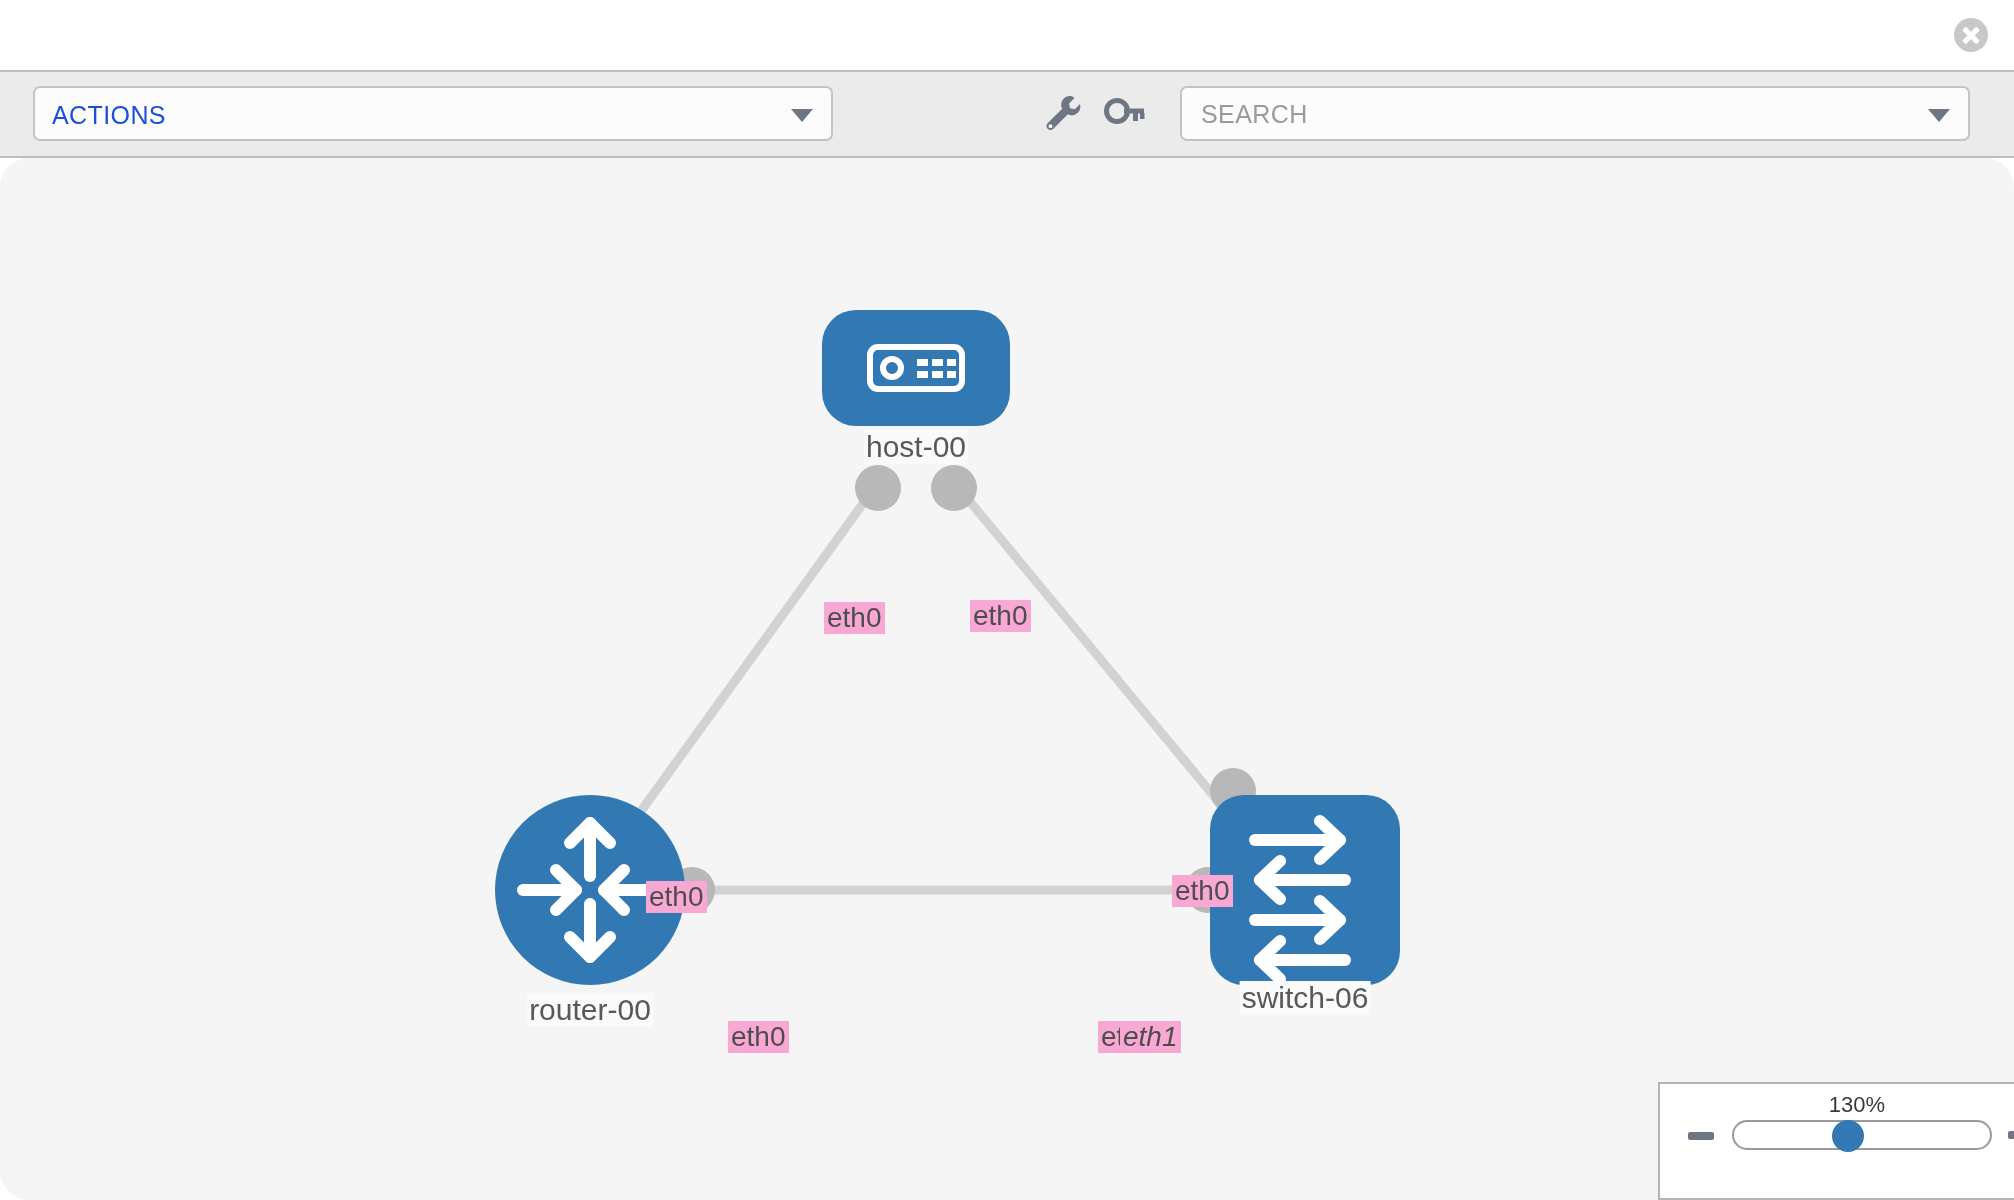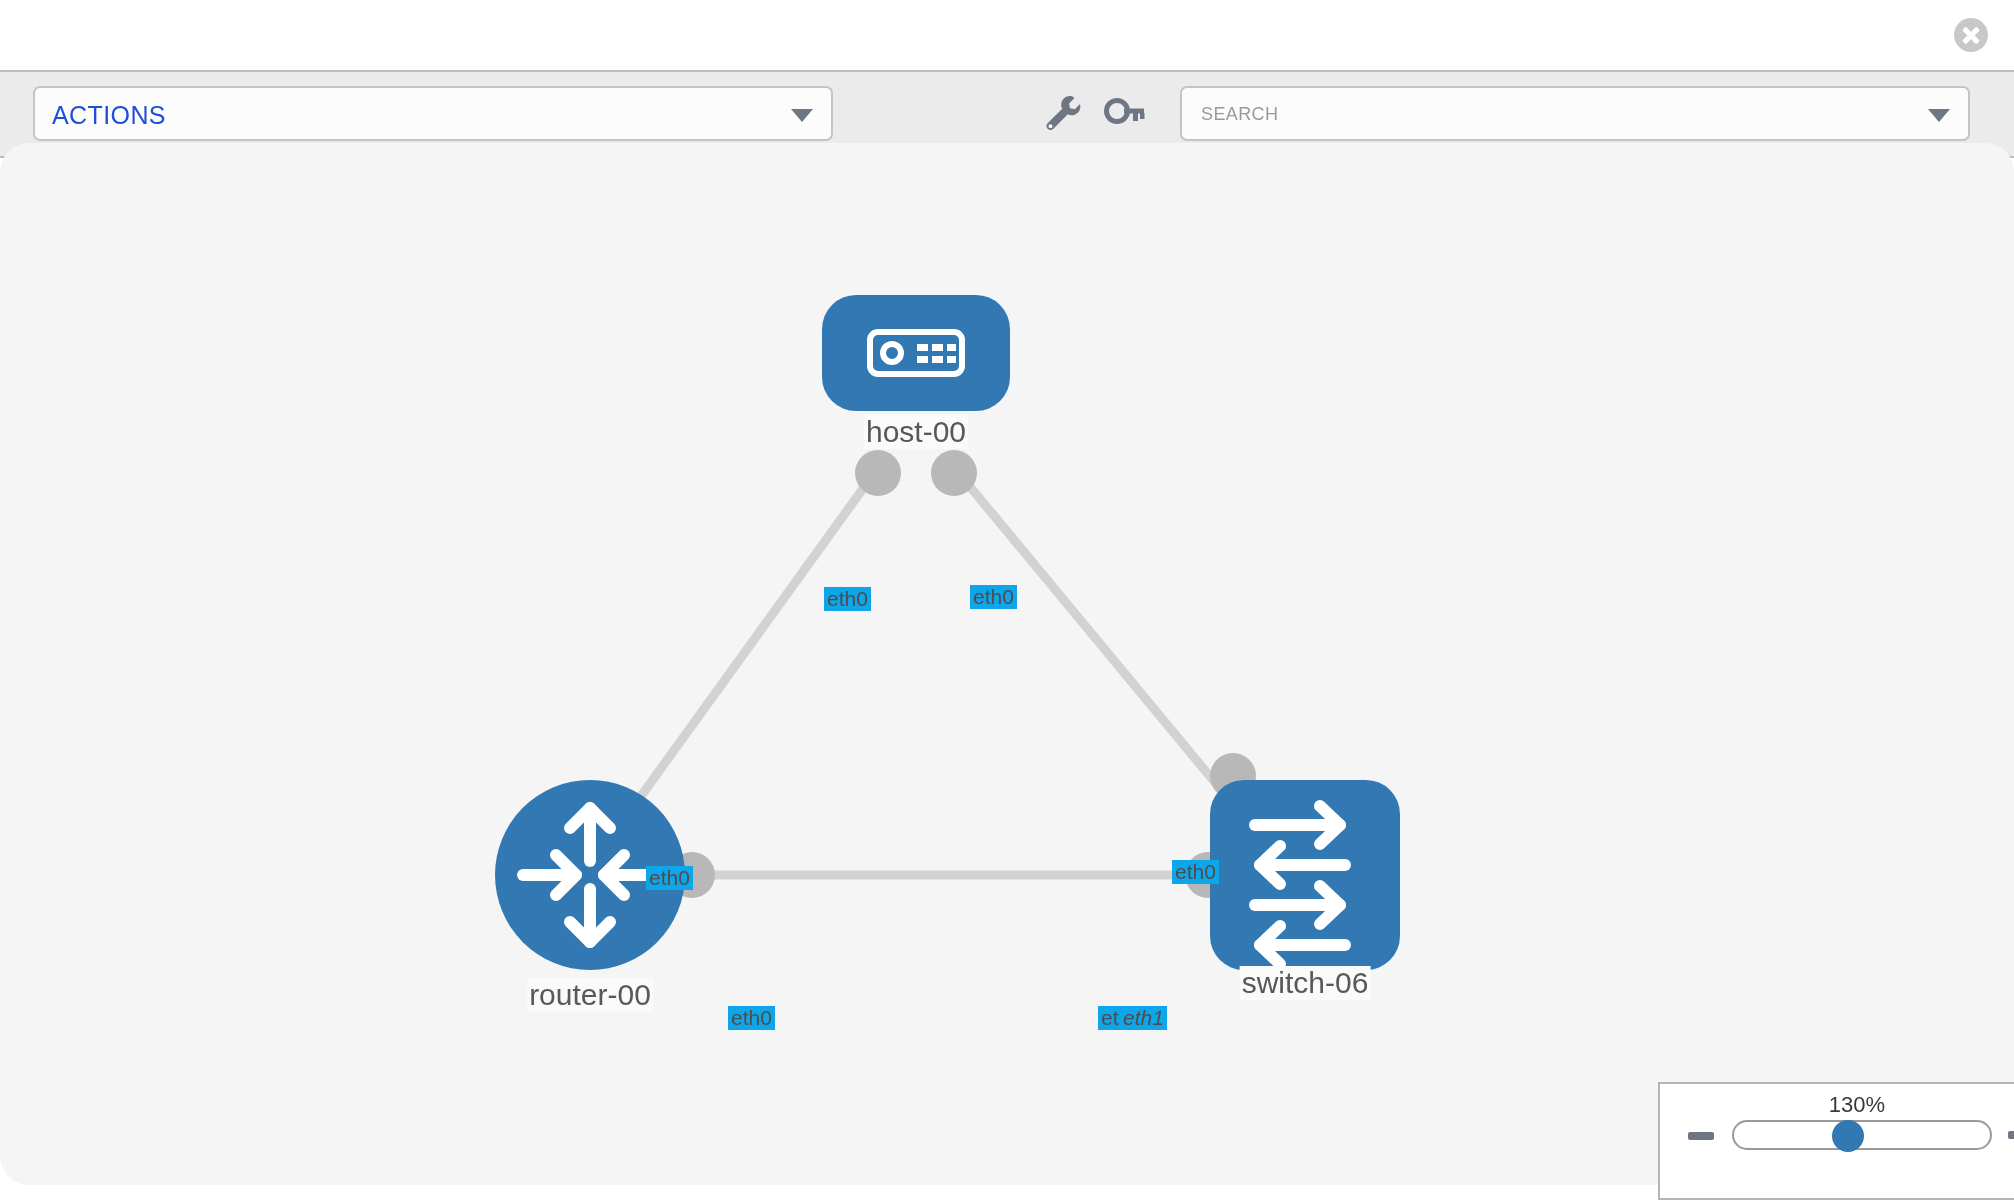--- a/index.html
+++ b/index.html
@@ -123,32 +123,32 @@
   #search-input {
     position: absolute;
     left: 17px;
     top: 0;
     width: 690px;
     height: 51px;
     border: none;
     outline: none;
     background: transparent;
     font-family: "Liberation Sans", sans-serif;
-    font-size: 18px;
+    font-size: 25px;
     color: #6e7683;
     letter-spacing: 0.4px;
   }
   #search-input::placeholder { color: #9a9a9a; opacity: 1; }
   #search-box .caret-down { right: 18px; top: 21px; }
 
   
   #topology-canvas {
     position: absolute;
     left: 0;
-    top: 143px;
+    top: 158px;
     width: 2014px;
     height: 1042px;
     background: #f5f5f5;
     overflow: hidden;
     border-radius: 29px;
   }
   #topology-svg {
     position: absolute;
     left: 0; top: 0;
     width: 2014px;
@@ -160,23 +160,23 @@
     position: absolute;
     font-size: 30px;
     color: #585858;
     background: #fafafa;
     white-space: nowrap;
     padding: 0 2px;
     transform: translateX(-50%);
   }
   .edge-label {
     position: absolute;
-    font-size: 21px;
+    font-size: 28px;
     color: #4d4d4d;
-    background: #0ea5e9;
+    background: #f9a8d4;
     white-space: nowrap;
     padding: 0 3px;
   }
 
   
   #zoom-panel {
     position: absolute;
     left: 1620px;
     top: 1082px;
     width: 394px;

